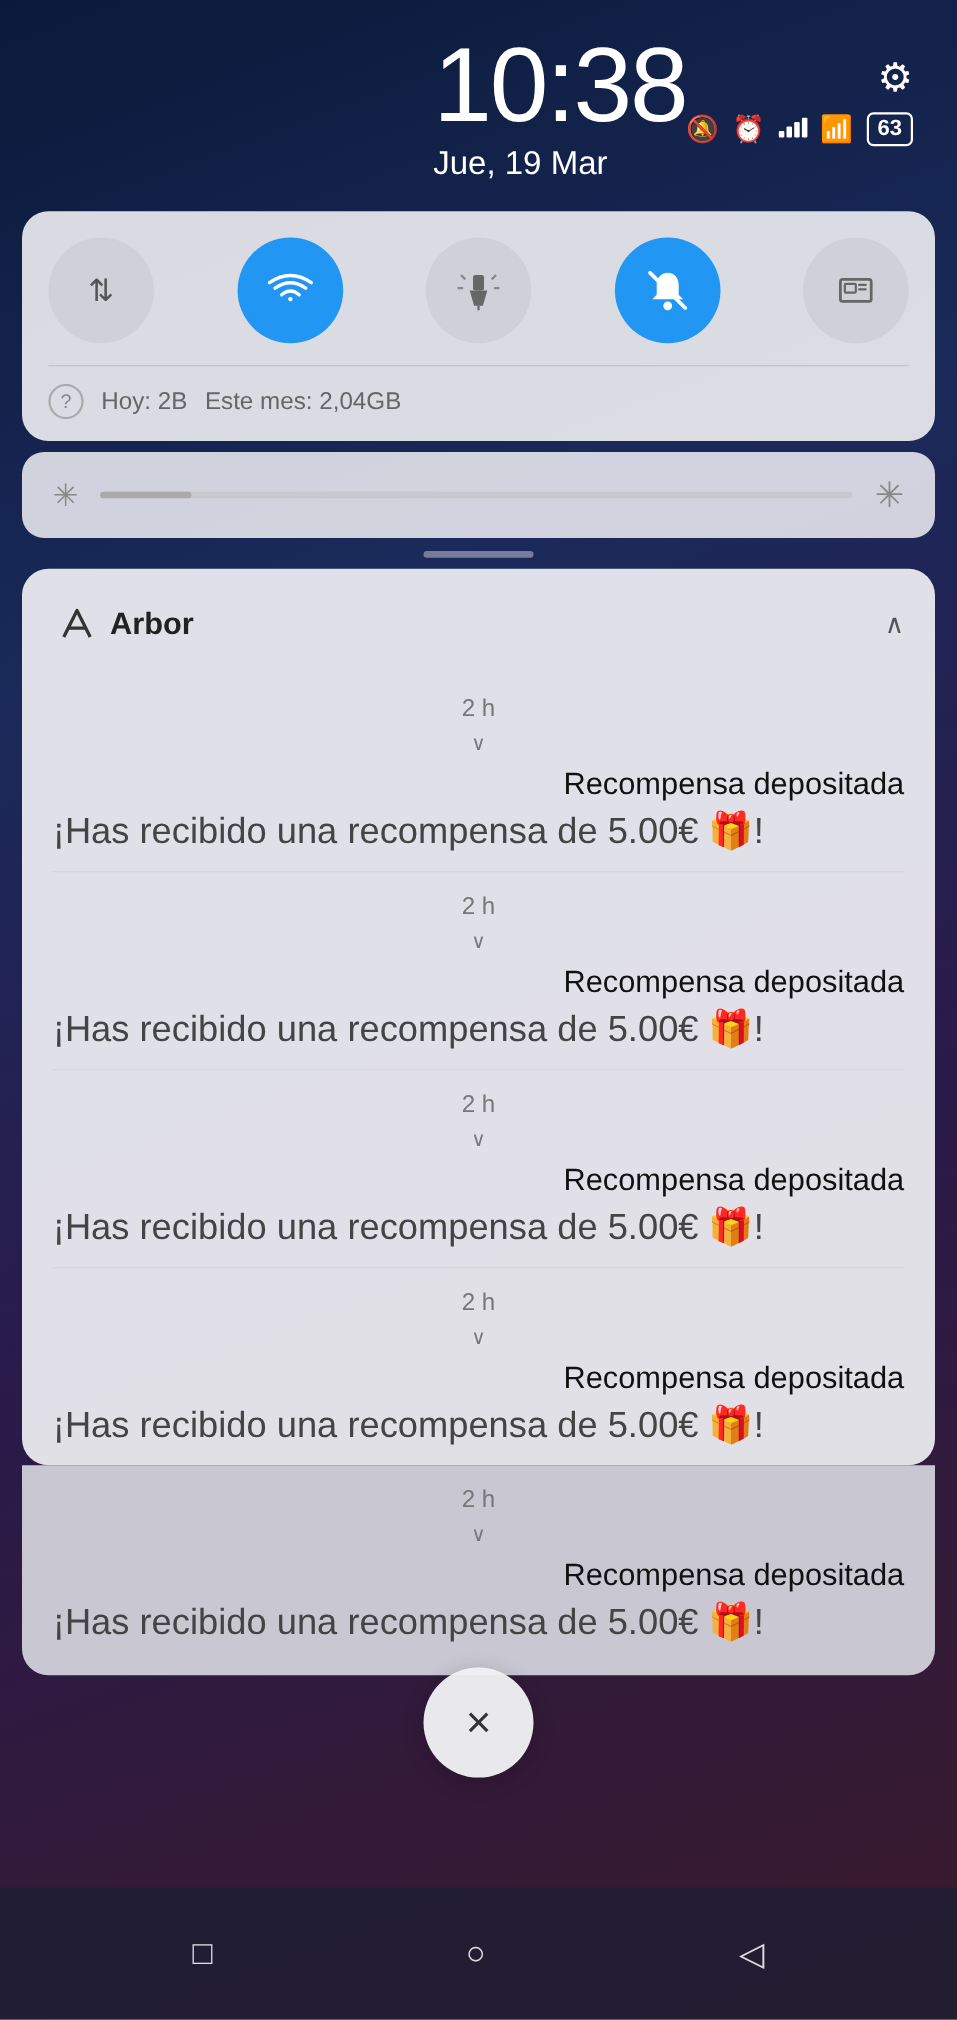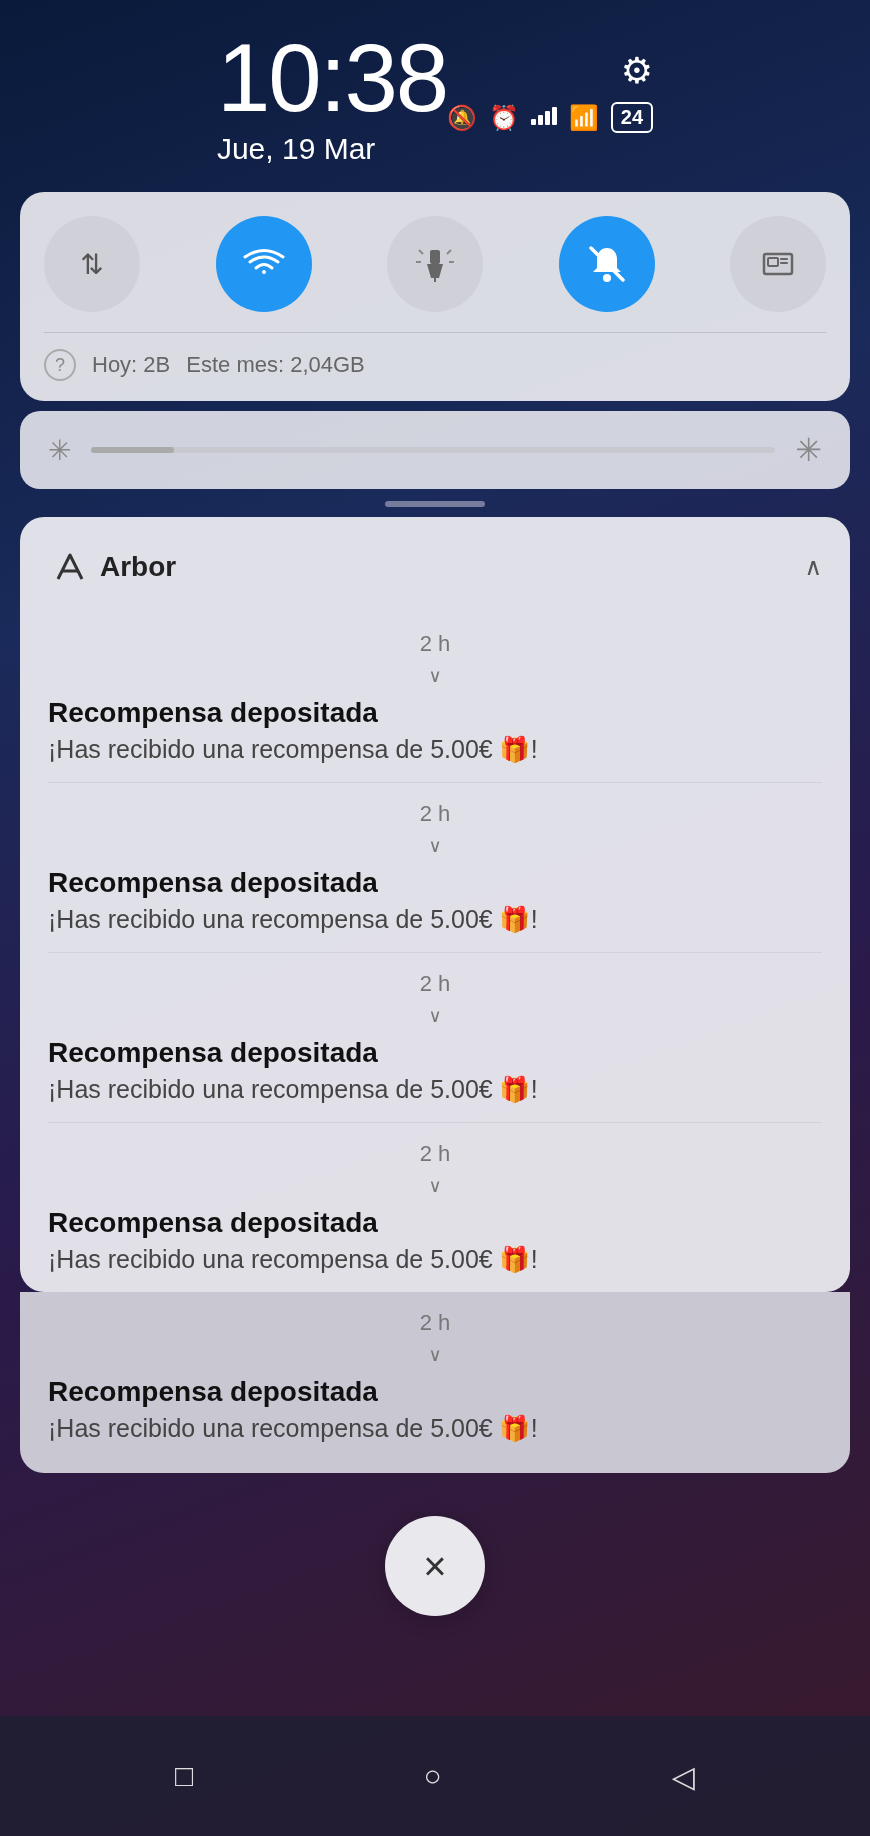--- a/index.html
+++ b/index.html
@@ -9,21 +9,21 @@
       height: 1836px;
       background: linear-gradient(160deg, #0a1a3a 0%, #1a2a5a 30%, #2a1a4a 60%, #3a1a2a 100%);
       font-family: 'Segoe UI', Arial, sans-serif;
       overflow: hidden;
       position: relative;
     }
 
     
     .status-bar {
       display: flex;
-      justify-content: center;
+      justify-content: flex-end;
       align-items: flex-start;
       padding: 30px 40px 10px 40px;
     }
 
     .time {
       color: white;
       font-size: 96px;
       font-weight: 300;
       line-height: 1;
       letter-spacing: -2px;
@@ -240,27 +240,28 @@
       color: #777;
     }
 
     .notif-chevron {
       font-size: 18px;
       color: #777;
     }
 
     .notif-title {
       font-size: 28px;
-      font-weight: 700;
+      font-weight: 400;
       color: #111;
       margin-bottom: 6px;
+      text-align: right;
     }
 
     .notif-body {
-      font-size: 25px;
+      font-size: 33px;
       color: #444;
     }
 
     
     .notification-panel-bottom {
       background: rgba(210, 210, 218, 0.95);
       margin: 0 20px;
       padding: 18px 28px 30px 28px;
       border-radius: 0 0 24px 24px;
     }
@@ -339,21 +340,21 @@
 
       <span>
         <span class="signal-bars">
           <span class="signal-bar" style="height:6px;"></span>
           <span class="signal-bar" style="height:10px;"></span>
           <span class="signal-bar" style="height:14px;"></span>
           <span class="signal-bar" style="height:18px;"></span>
         </span>
       </span>
       <span style="font-size:24px;">📶</span>
-      <span class="battery-badge">24</span>
+      <span class="battery-badge">63</span>
     </div>
   </div>
 </div>
 
 <div class="quick-settings">
   <div class="quick-buttons">
 
     <div class="q-btn q-btn-inactive">
       <svg width="44" height="44" viewBox="0 0 44 44" fill="none">
         <text x="22" y="32" text-anchor="middle" font-size="28" fill="#555">⇅</text>

